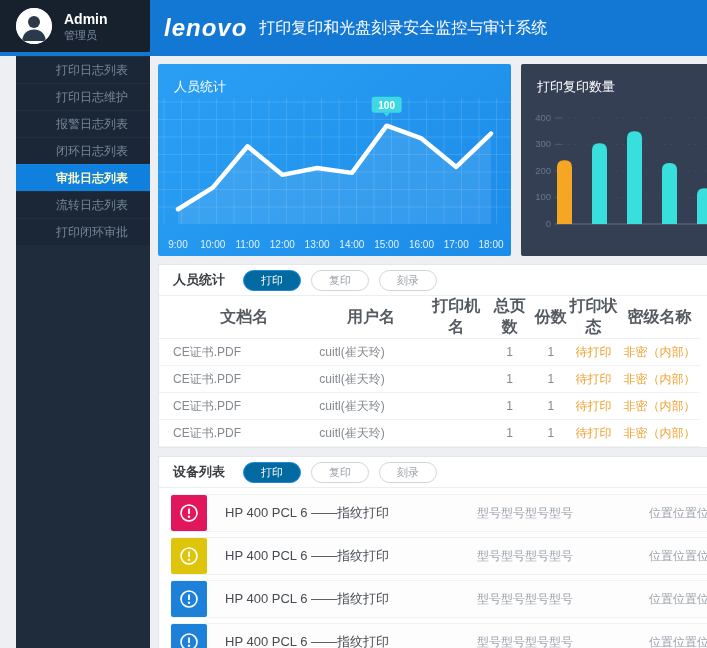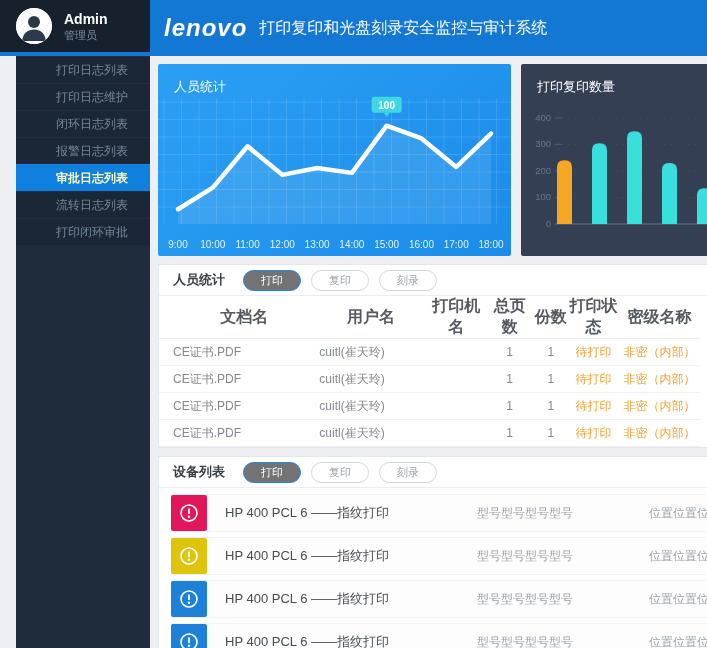--- a/index.html
+++ b/index.html
@@ -30,21 +30,21 @@
   .line-card { width:353px; height:192px; background:linear-gradient(135deg,#2b9ff4,#1b8ce9); }
   .bar-card  { width:252px; height:192px; background:#353f54; }
   .line-card svg, .bar-card svg { display:block; }
 
   
   .panel { background:#ffffff; border:1px solid #e3e7eb; margin-top:8px; width:560px; }
   .panel-head { display:flex; align-items:center; height:31px; padding-left:14px; border-bottom:1px solid #eceff2; }
   .panel-title { font-size:13px; font-weight:bold; color:#3a3f44; }
   .tabs { display:flex; gap:10px; margin-left:18px; }
   .pill { font-size:11px; line-height:17px; padding:1px 17px; border-radius:11px; border:1px solid #cfd4d9; color:#9aa1a8; background:#ffffff; cursor:pointer; }
-  .pill.active { background:#737373; border-color:#1e88dd; color:#ffffff; }
+  .pill.active { background:#0369a1; border-color:#1e88dd; color:#ffffff; }
 
   table { border-collapse:collapse; table-layout:fixed; width:541px; }
   th { font-size:16px; font-weight:bold; color:#555a60; height:29px; border-bottom:1px solid #eceff2; text-align:center; }
   td { font-size:12px; color:#84898f; height:27px; border-bottom:1px solid #f0f2f4; text-align:center; overflow:hidden; white-space:nowrap; }
   td.c0, th.c0 { padding-left:14px; text-align:left; width:154px; }
   th.c0 { text-align:center; }
   td.c1 { text-align:left; padding-left:4px; }
   .c1 { width:110px; } .c2 { width:58px; } .c3 { width:47px;margin-left:40px; } .c4 { width:34px; } .c5 { width:50px; } .c6 { width:80px; }
   td.warn { color:#f0a02f; }
   tr[data-interactable="true"] { cursor:pointer; }
@@ -84,24 +84,24 @@
 
   <div class="sidebar" data-interactable="false">
     <nav id="sidebarMenu" data-interactable="false">
         <div class="menu-item sub" data-interactable="true">
           <span data-interactable="false">打印日志列表</span>
         </div>
         <div class="menu-item sub" data-interactable="true">
           <span data-interactable="false">打印日志维护</span>
         </div>
         <div class="menu-item sub" data-interactable="true">
+          <span data-interactable="false">报警日志列表</span>
+        </div>
+        <div class="menu-item sub" data-interactable="true">
           <span data-interactable="false">闭环日志列表</span>
-        </div>
-        <div class="menu-item sub" data-interactable="true">
-          <span data-interactable="false">报警日志列表</span>
         </div>
         <div class="menu-item sub active" data-interactable="true">
           <span data-interactable="false">审批日志列表</span>
         </div>
         <div class="menu-item sub" data-interactable="true">
           <span data-interactable="false">流转日志列表</span>
         </div>
         <div class="menu-item sub" data-interactable="true">
           <span data-interactable="false">打印闭环审批</span>
         </div>

